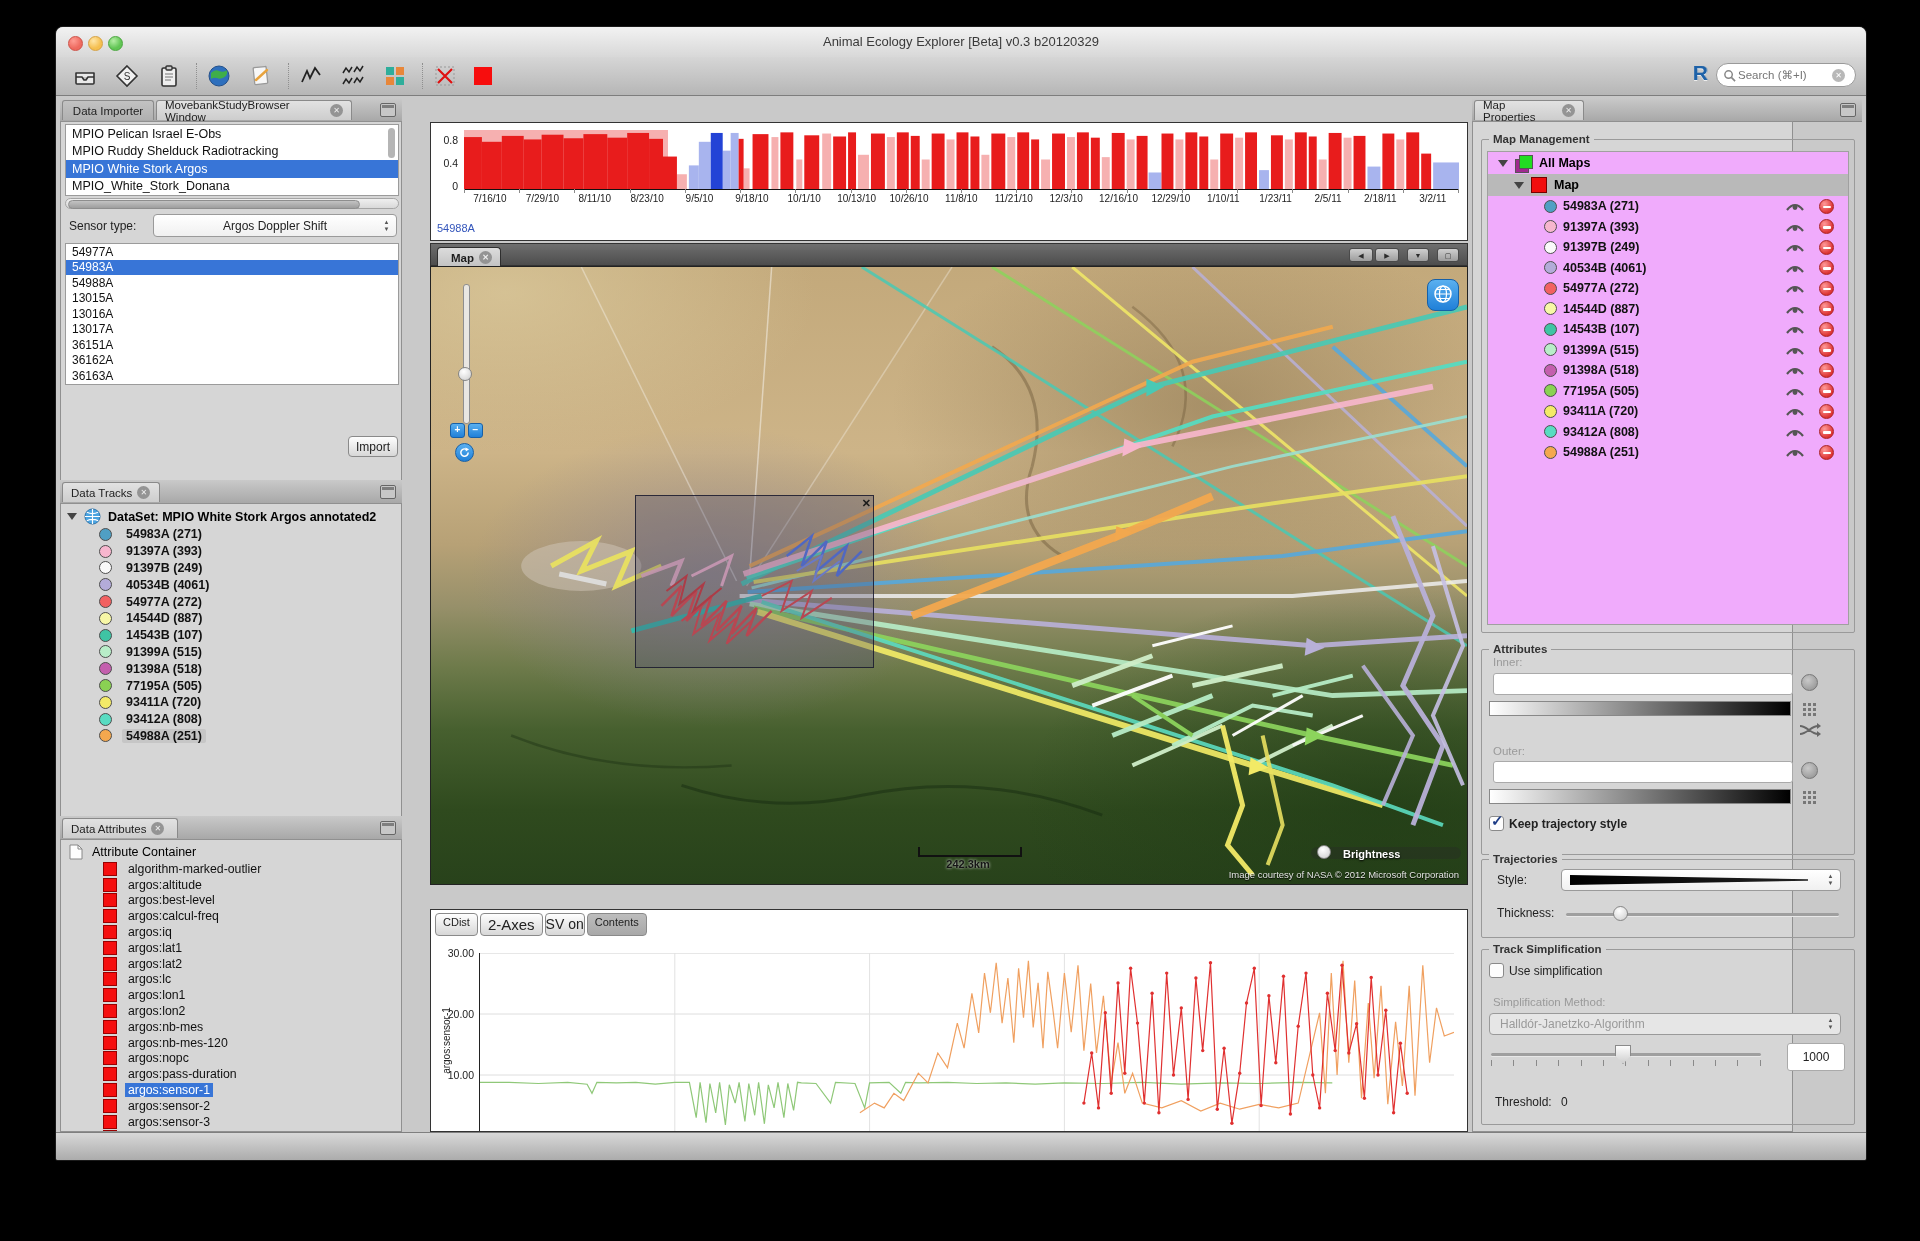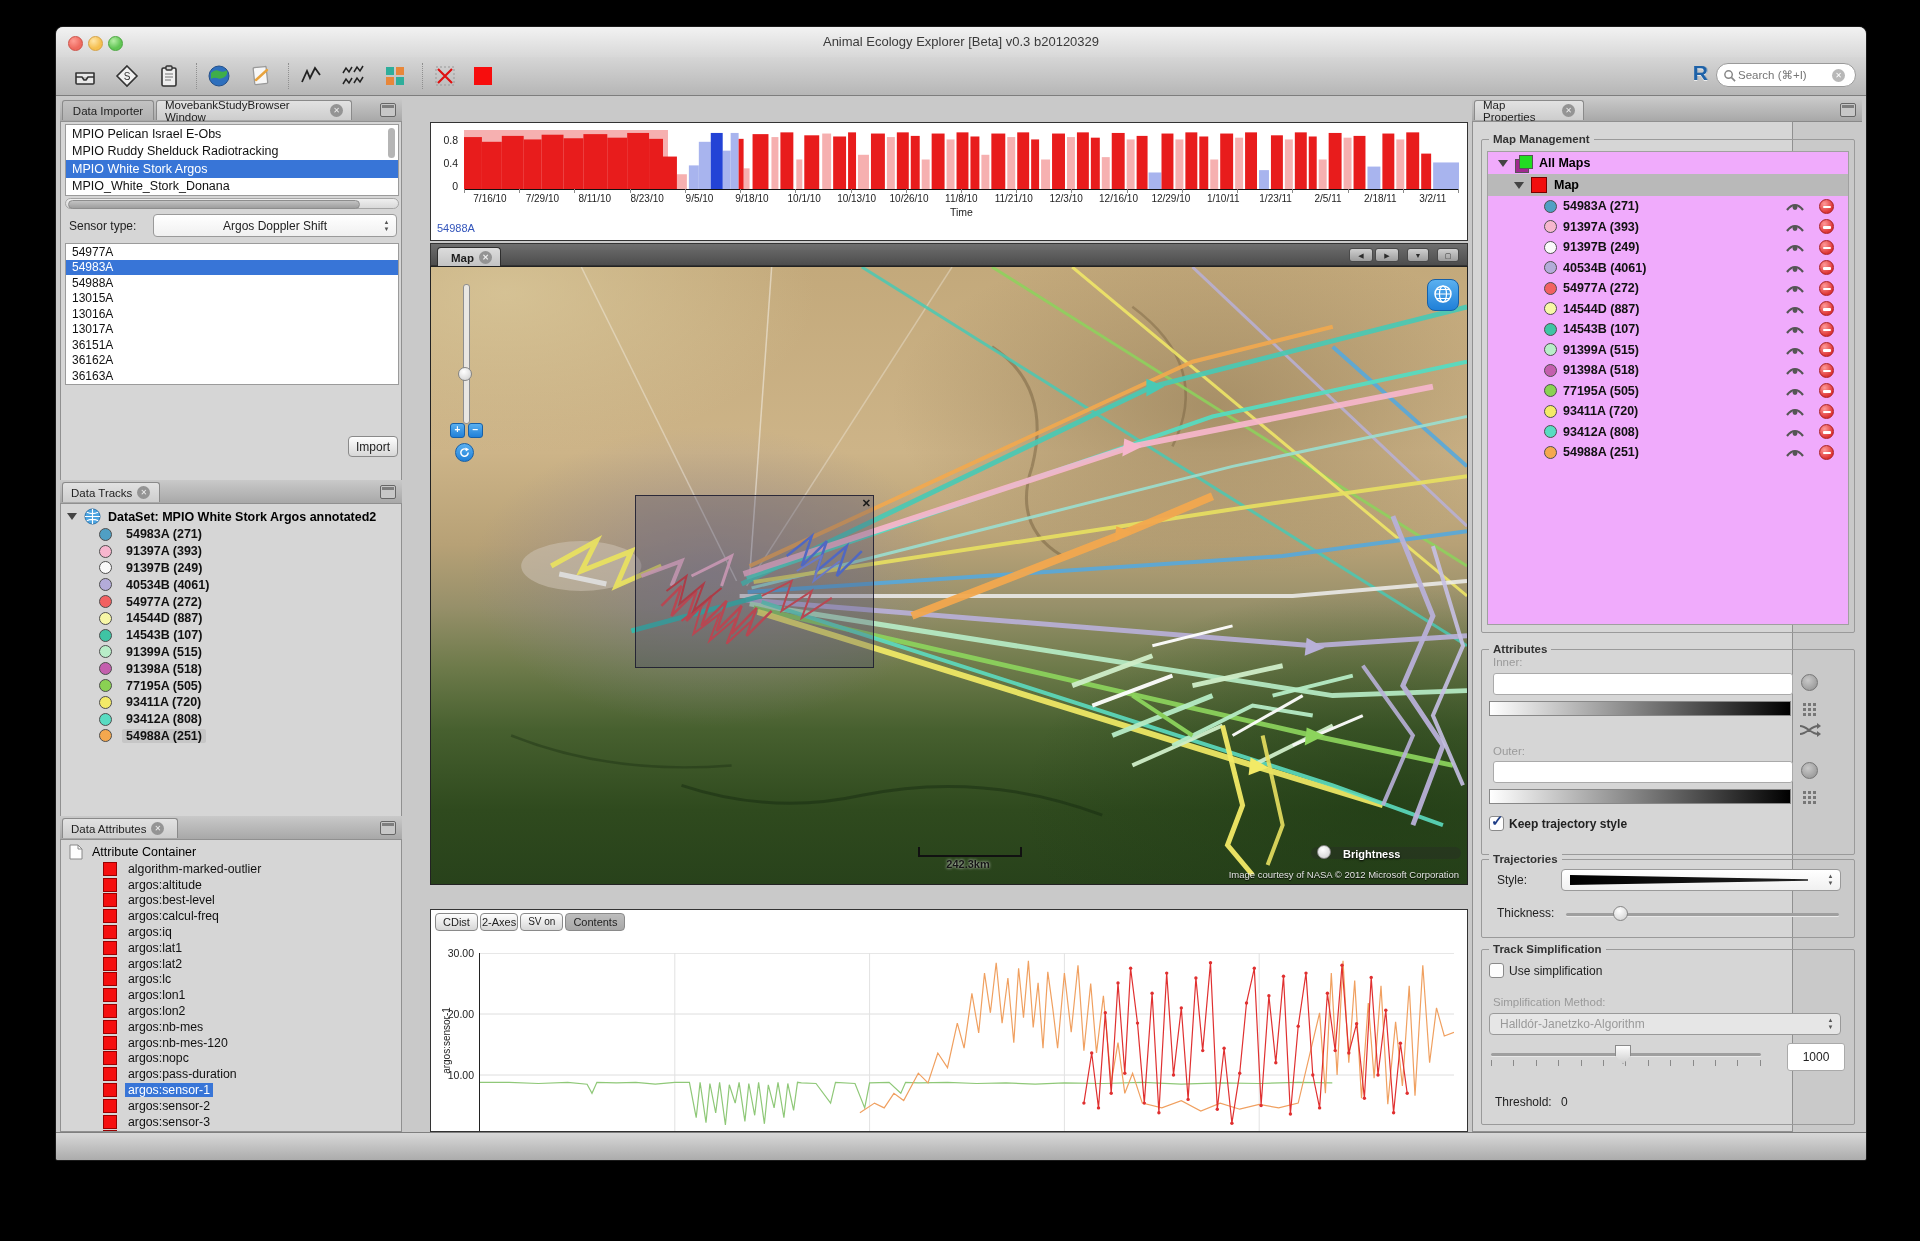--- a/index.html
+++ b/index.html
@@ -544,21 +544,20 @@
           <span class="hd">11/21/10</span>
           <span class="hd">12/3/10</span>
           <span class="hd">12/16/10</span>
           <span class="hd">12/29/10</span>
           <span class="hd">1/10/11</span>
           <span class="hd">1/23/11</span>
           <span class="hd">2/5/11</span>
           <span class="hd">2/18/11</span>
           <span class="hd">3/2/11</span>
         </div>
-    <div class="axislabel" style="left:33px;top:83px;width:995px;text-align:center">Time</div>
     <div style="position:absolute;left:6px;top:99px;font-size:11px;color:#3355bb">54988A</div>
   </div>
 
   <div class="winHead" style="left:374px;top:216px;width:1038px;height:23px">
     <div class="wtab" style="left:6px;width:64px">
       <span style="width:11px;height:11px;background:#f10d0d;display:inline-block"></span>
       <span>Map</span>
           <span class="closer"></span>
     </div>
     <span class="wbtn" style="right:94px;width:24px">◀</span>
@@ -705,22 +704,22 @@
     <div style="position:absolute;left:880px;top:580px;width:150px;height:12px;background:rgba(40,40,40,0.35);border-radius:6px"></div>
     <span class="knob" style="left:886px;top:578px;width:14px;height:14px"></span>
     <div class="mapoverlay" style="left:912px;top:581px;font-size:11px;font-weight:bold;text-shadow:0 1px 2px #000">Brightness</div>
     <div class="mapoverlay" style="right:8px;top:602px;font-size:9.5px;color:rgba(255,255,255,0.88);text-shadow:0 1px 1px #000">Image courtesy of NASA © 2012 Microsoft Corporation</div>
   </div>
 
   <div class="whiteBox" style="left:374px;top:882px;width:1038px;height:223px;border-color:#333">
     <div style="position:absolute;left:4px;top:3px;display:flex;gap:2px">
 
     <span class="button" style="position:relative;padding:2px 7px;font-size:11px"><span>CDist</span></span>
-          <span class="button" style="position:relative;padding:2px 1px;font-size:11px"><span>2-Axes</span></span>
-          <span class="button" style="position:relative;padding:2px 7px;font-size:10px"><span>SV on</span></span>
+          <span class="button" style="position:relative;padding:2px 7px;font-size:15px"><span>2-Axes</span></span>
+          <span class="button" style="position:relative;padding:2px 0;font-size:14px"><span>SV on</span></span>
           <span class="button active" style="position: relative; padding: 2px 7px; font-size: 11px; background: linear-gradient(rgb(189, 189, 189), rgb(168, 168, 168));"><span>Contents</span></span>
         </div>
 
     <div style="position:absolute;left:48px;top:43px;width:974px;height:183px;border-left:1.5px solid #222;border-bottom:1.5px solid #222;box-sizing:content-box">
       <svg id="iseries" viewBox="0 0 974 183" preserveAspectRatio="none" style="width:974px;height:183px">
         <line x1="0" y1="0" x2="974" y2="0" stroke="#cfcfcf"></line>
         <line x1="0" y1="61" x2="974" y2="61" stroke="#dedede"></line>
         <line x1="0" y1="122" x2="974" y2="122" stroke="#dedede"></line>
         <line x1="194.8" y1="0" x2="194.8" y2="183" stroke="#e2e2e2"></line>
         <line x1="389.6" y1="0" x2="389.6" y2="183" stroke="#e2e2e2"></line>

